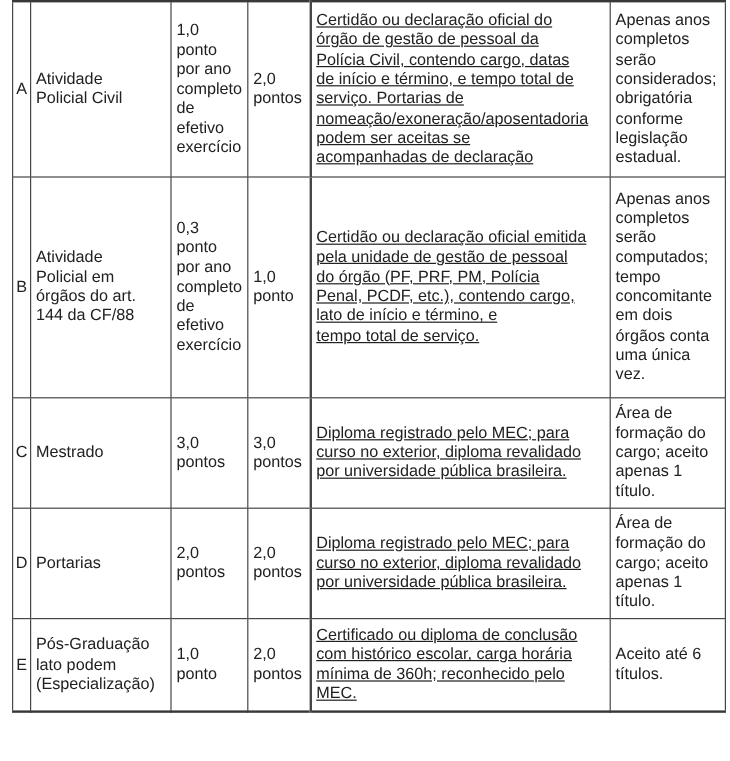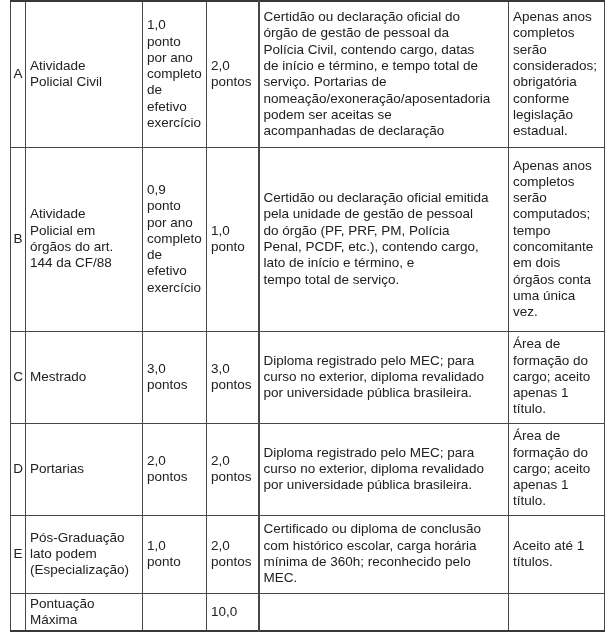--- a/index.html
+++ b/index.html
@@ -30,20 +30,21 @@
     padding: 2px 2px 2px 4px;
     white-space: pre-line;
     overflow: hidden;
   }
   td.c-letter {
     text-align: center;
     padding: 0;
   }
   td.c-desc {
     border-left-width: 2px;
+    text-decoration: underline;
   }
   tr.r-a { height: 146px; }
   tr.r-b { height: 184px; }
   tr.r-c { height: 92px; }
   tr.r-d { height: 92px; }
   tr.r-e { height: 78px; }
   tr.r-f { height: 37px; }
 </style>
 </head>
 <body>
@@ -87,21 +88,21 @@
 conforme
 legislação
 estadual.</td>
     </tr>
     <tr class="r-b">
       <td class="c-letter">B</td>
       <td class="c-activity">Atividade
 Policial em
 órgãos do art.
 144 da CF/88</td>
-      <td class="c-peryear">0,9
+      <td class="c-peryear">0,3
 ponto
 por ano
 completo
 de
 efetivo
 exercício</td>
       <td class="c-total">1,0
 ponto</td>
       <td class="c-desc">Certidão ou declaração oficial emitida
 pela unidade de gestão de pessoal
@@ -158,26 +159,17 @@
 lato podem
 (Especialização)</td>
       <td class="c-peryear">1,0
 ponto</td>
       <td class="c-total">2,0
 pontos</td>
       <td class="c-desc">Certificado ou diploma de conclusão
 com histórico escolar, carga horária
 mínima de 360h; reconhecido pelo
 MEC.</td>
-      <td class="c-obs">Aceito até 1
+      <td class="c-obs">Aceito até 6
 títulos.</td>
-    </tr>
-    <tr class="r-f">
-      <td class="c-letter"></td>
-      <td class="c-activity">Pontuação
-Máxima</td>
-      <td class="c-peryear"></td>
-      <td class="c-total">10,0</td>
-      <td class="c-desc"></td>
-      <td class="c-obs"></td>
     </tr>
   </tbody>
 </table>
 
 </body></html>

